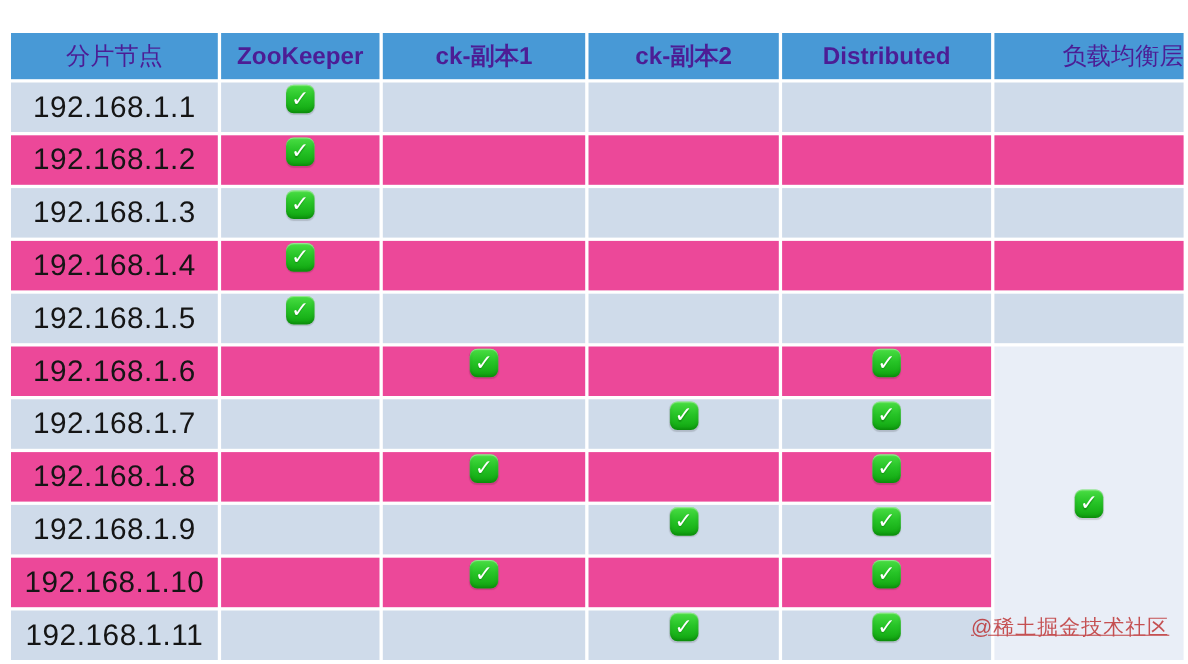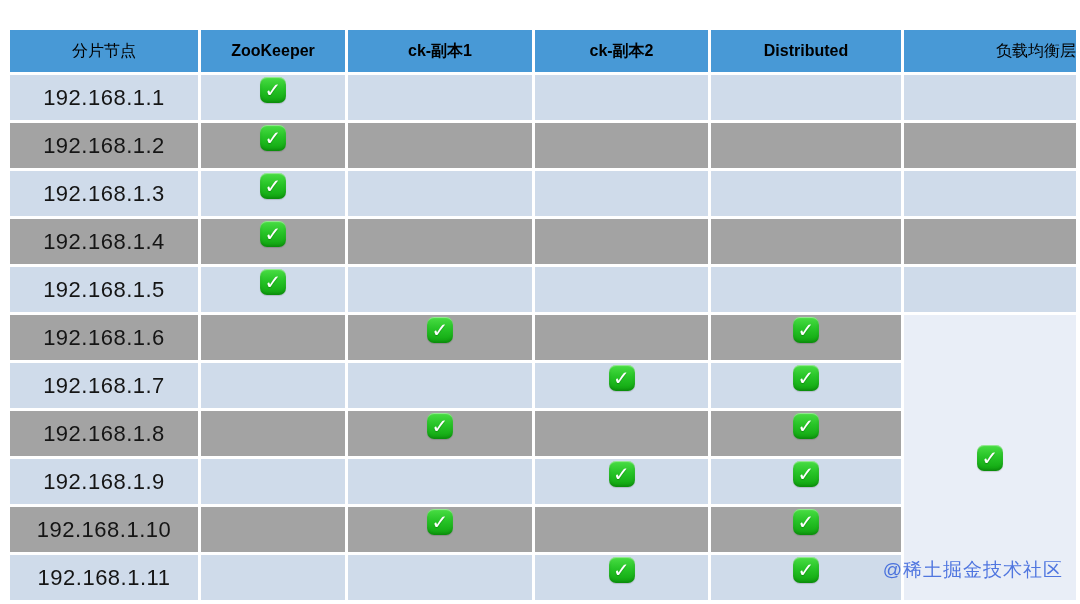--- a/index.html
+++ b/index.html
@@ -22,37 +22,37 @@
     table-layout: fixed;
   }
   th, td {
     margin: 0; padding: 0;
     text-align: center;
     vertical-align: middle;
     overflow: hidden;
   }
   th {
     background: #4899d6;
-    color: #000000;
+    color: #4c1d95;
     height: 42px;
-    font-size: 16px;
+    font-size: 22px;
     font-weight: bold;
   }
   th:first-child, th:last-child { font-weight: normal; }
   th:nth-child(1) { width: 188px; }
   th:nth-child(2) { width: 144px; margin-left: 36px; }
   th:nth-child(3) { width: 184px; }
   th:nth-child(4) { width: 173px; text-align: center; }
   th:nth-child(5) { width: 190px; }
   th:nth-child(6) { width: 172px; text-align: right; }
   td { height: 43px; }
   tr.odd  td { background: #cfdbea; }
-  tr.even td { background: #a3a3a3; }
+  tr.even td { background: #ec4899; }
   td.node {
-    font-size: 22px;
+    font-size: 27px;
     color: #151515;
     letter-spacing: 0.5px;
   }
   td.cell-check { vertical-align: top; padding-top: 2px; }
   td.merged {
     background: #e9eef7 !important;
     vertical-align: middle;
   }
   .check {
     display: inline-flex;
@@ -65,24 +65,25 @@
     color: #ffffff;
     font-size: 20px;
     font-weight: bold;
     line-height: 1;
     text-shadow: 0 1px 1px rgba(0,80,0,0.35);
   }
   .watermark {
     position: absolute;
     right: 17px; top: 557px;
     font-size: 19px;
-    color: #1d4ed8;
+    color: #b91c1c;
     opacity: 0.75;
     letter-spacing: 1px;
     white-space: nowrap;
+    text-decoration: underline;
   }
 </style>
 </head>
 <body>
 
 <div class="canvas">
   <table class="deploy">
       <thead>
         <tr>
           <th>分片节点</th>

